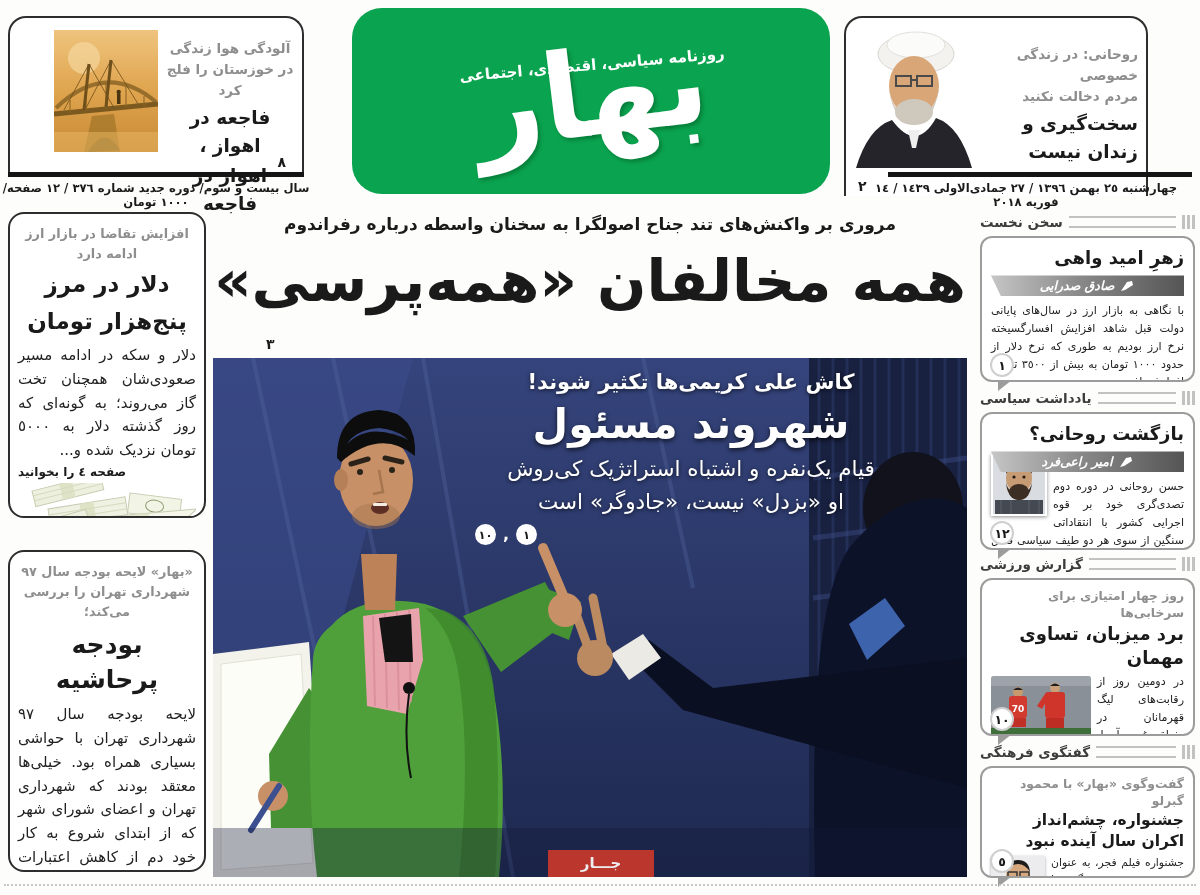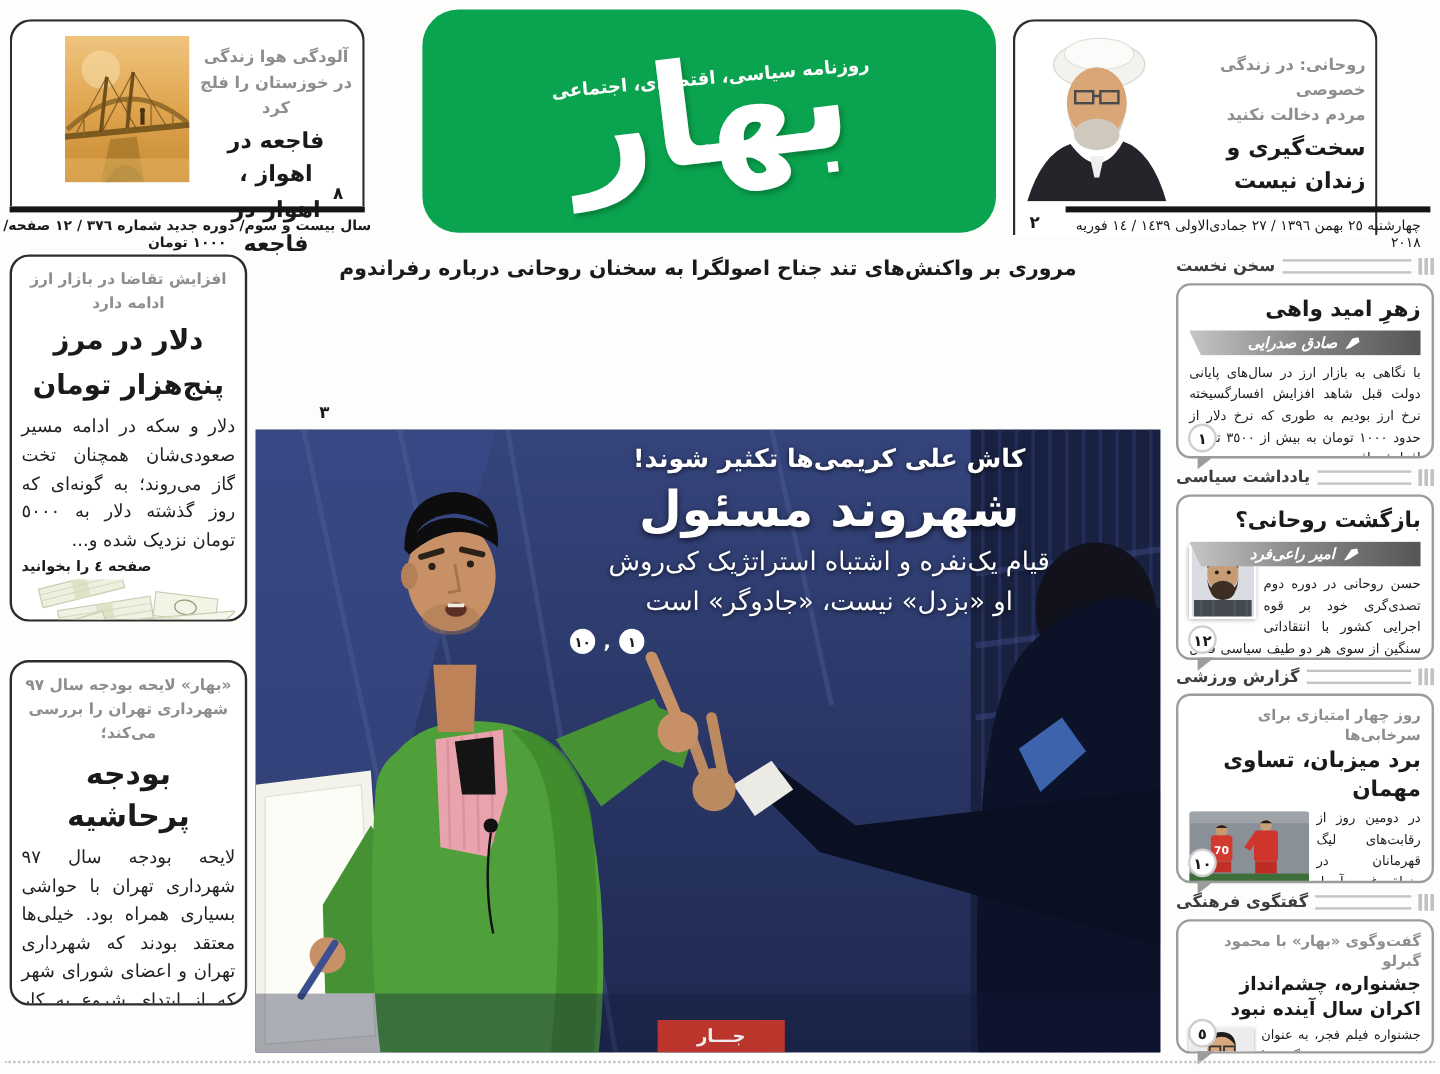--- a/index.html
+++ b/index.html
@@ -16,21 +16,21 @@
   .tl-title{font-size:18.5px;font-weight:800;line-height:1.5;margin-top:3px;}
   .pg-num{font-weight:bold;font-size:14px;}
   .tl-page{position:absolute;right:16px;bottom:2px;}
   .tr-page{position:absolute;left:12px;bottom:2px;}
   .tr-photo{position:absolute;left:4px;top:6px;width:126px;height:144px;overflow:hidden;}
   .tr-text{position:absolute;right:8px;left:136px;top:26px;text-align:right;}
   .rule{position:absolute;height:5px;background:#151515;}
   .rule-l{left:8px;top:172px;width:296px;}
   .rule-r{left:888px;top:172px;width:304px;}
   .issue-line{position:absolute;left:0px;top:181px;width:312px;text-align:center;font-size:11.6px;font-weight:bold;}
-  .date-line{position:absolute;left:868px;top:181px;width:316px;font-size:11.6px;font-weight:normal;}
+  .date-line{position:absolute;left:868px;top:181px;width:316px;text-align:center;font-size:11.6px;font-weight:bold;}
   
   .logo{position:absolute;left:352px;top:8px;width:478px;height:186px;border-radius:30px;
         background:var(--brand_green,#0aa34f);overflow:visible;}
   .logo-word{position:absolute;left:0;right:0;top:-14px;height:200px;line-height:200px;text-align:center;
              font-size:118px;color:#fff;font-weight:bold;transform:rotate(-7deg);text-shadow:2px 3px 4px rgba(0,60,20,.35);}
   .logo-tagline{position:absolute;top:48px;left:80px;width:320px;text-align:center;color:#fff;
                 font-size:15px;font-weight:bold;transform:rotate(-5deg);z-index:2;}
   
   .lead-kicker{position:absolute;left:213px;top:214px;width:754px;text-align:center;font-size:17px;font-weight:bold;}
   .lead-headline{position:absolute;left:213px;top:234px;width:754px;margin:0;text-align:center;
@@ -46,21 +46,21 @@
   .ph-pages{display:flex;direction:ltr;gap:7px;align-items:center;margin:10px 0 0 4px;font-weight:bold;justify-content:flex-start;}
   .pg-dot{background:#fff;color:#1a1a1a;width:21px;height:21px;border-radius:50%;font-size:11.5px;
           display:flex;align-items:center;justify-content:center;}
   .ph-watermark{position:absolute;left:335px;top:492px;width:106px;height:27px;line-height:27px;
                 background:var(--watermark_red,#c9382b);opacity:.92;color:#fff;font-weight:bold;
                 font-size:15px;text-align:center;letter-spacing:3px;}
   
   .lbox{position:absolute;left:8px;width:198px;border:2px solid #2d2d2d;border-radius:16px;
         box-sizing:border-box;padding:10px 8px;text-align:center;background:#fff;overflow:hidden;}
   .lbox1{top:212px;height:306px;}
-  .lbox2{top:550px;height:288px;}
+  .lbox2{top:550px;height:322px;}
   .l-kicker{color:#8e8e8e;font-size:12.8px;font-weight:bold;line-height:1.55;}
   .l-title{font-size:23px;font-weight:bold;line-height:1.45;margin-top:4px;}
   .l-title-single{font-size:25px;font-weight:bold;line-height:1.4;margin-top:6px;}
   .l-body{font-size:15px;line-height:1.58;text-align:justify;margin-top:6px;color:#222;}
   .l-read{font-size:12px;font-weight:bold;text-align:left;margin-top:2px;}
   .l-img{margin-top:4px;}
   .photo-frame{border:2px solid #2d2d2d;border-radius:12px;overflow:hidden;margin-top:6px;}
   
   .sec-head{position:absolute;left:980px;width:215px;height:16px;display:flex;align-items:center;direction:ltr;gap:6px;}
   .sec-title{font-size:13.5px;font-weight:bold;color:#3d3d3d;white-space:nowrap;direction:rtl;}
@@ -167,21 +167,22 @@
         <line x1="61" y1="56" x2="67" y2="56" stroke="#4a4a4a" stroke-width="2"></line>
         <path d="M6 144 Q18 104 42 96 Q54 112 64 112 Q76 112 86 94 Q110 102 122 144 Z" fill="#26242b"></path>
         <polygon points="58,106 70,106 66,124 62,124" fill="#efefef"></polygon>
       </svg>
     </div>
     <div class="pg-num tr-page">٢</div>
   </div>
   <div class="rule rule-r"></div>
   <div class="date-line">چهارشنبه ٢٥ بهمن ١٣٩٦ / ٢٧ جمادی‌الاولی ١٤٣٩ / ١٤ فوریه ٢٠١٨</div>
 
-  <div class="lead-kicker">مروری بر واکنش‌های تند جناح اصولگرا به سخنان روحانی درباره رفراندوم</div>
+  <div class="lead-kicker">مروری بر واکنش‌های تند جناح اصولگرا به سخنان واسطه درباره رفراندوم</div>
+  <h1 class="lead-headline">همه مخالفان «همه‌پرسی»</h1>
   <div class="lead-page pg-num">٣</div>
 
   <div class="main-photo">
     <svg class="scene" viewBox="0 0 754 519" preserveAspectRatio="none">
       <defs>
           <linearGradient id="bgg" x1="0" y1="0" x2="0" y2="1">
         <stop offset="0" stop-color="#35447c"></stop>
             <stop offset="1" stop-color="#1e2950"></stop>
       </linearGradient>
         </defs>

